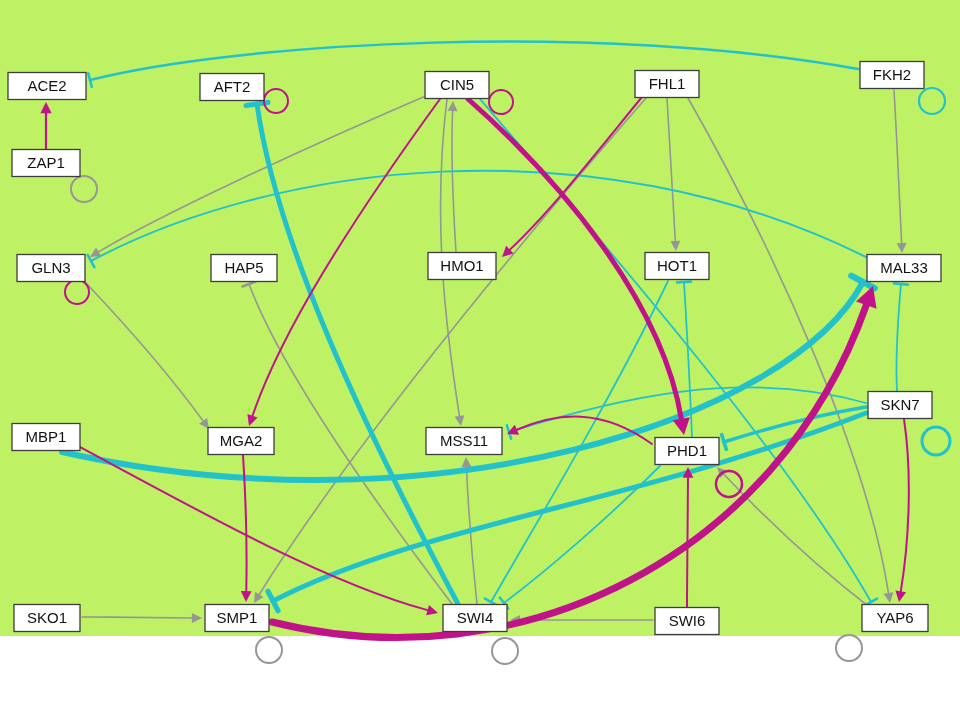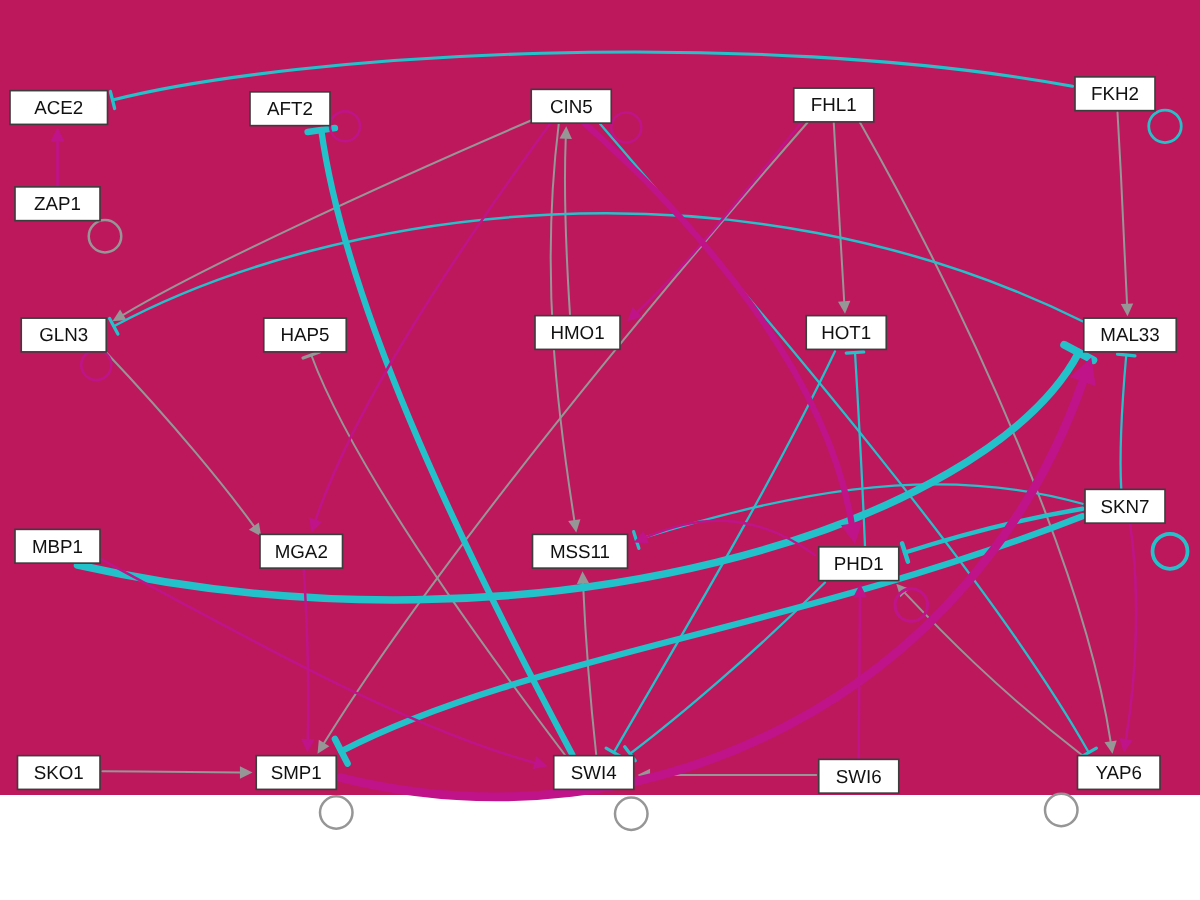--- a/index.html
+++ b/index.html
@@ -8,21 +8,21 @@
     background: #ffffff;
     width: 960px;
     height: 720px;
     overflow: hidden;
     font-family: "Liberation Sans", sans-serif;
   }
   #stage {
     position: relative;
     width: 960px;
     height: 636px;
-    background: #be185d;
+    background: #bef264;
   }
   svg text {
     font-family: "Liberation Sans", sans-serif;
     font-size: 15px;
     fill: #111111;
   }
   svg rect.node-box {
     fill: #ffffff;
     stroke: #3c3c3c;
     stroke-width: 1.3;

